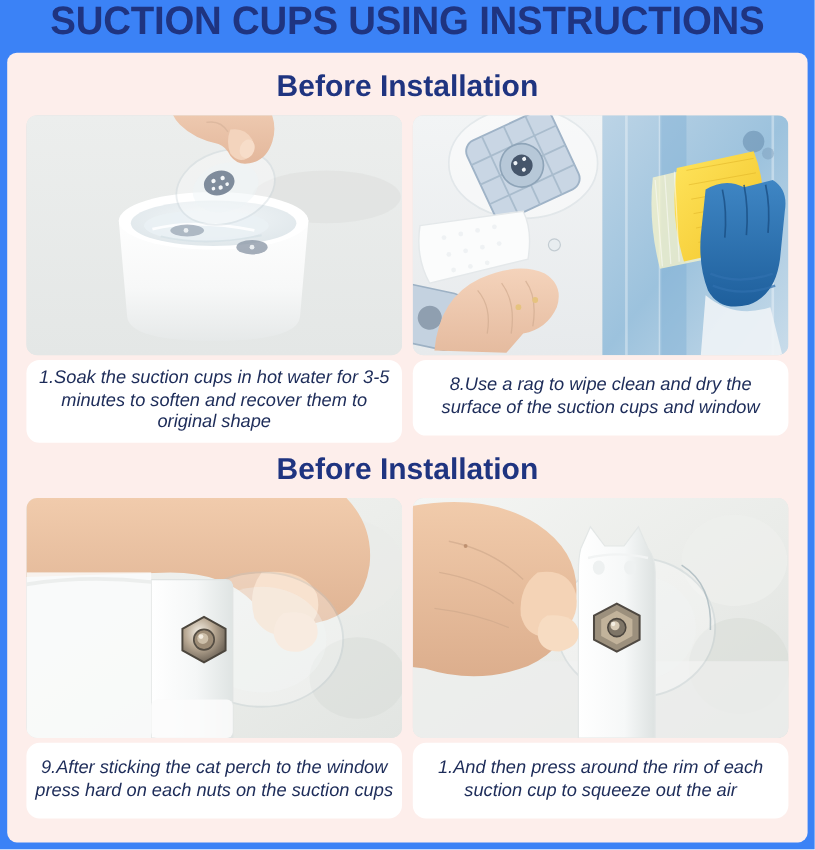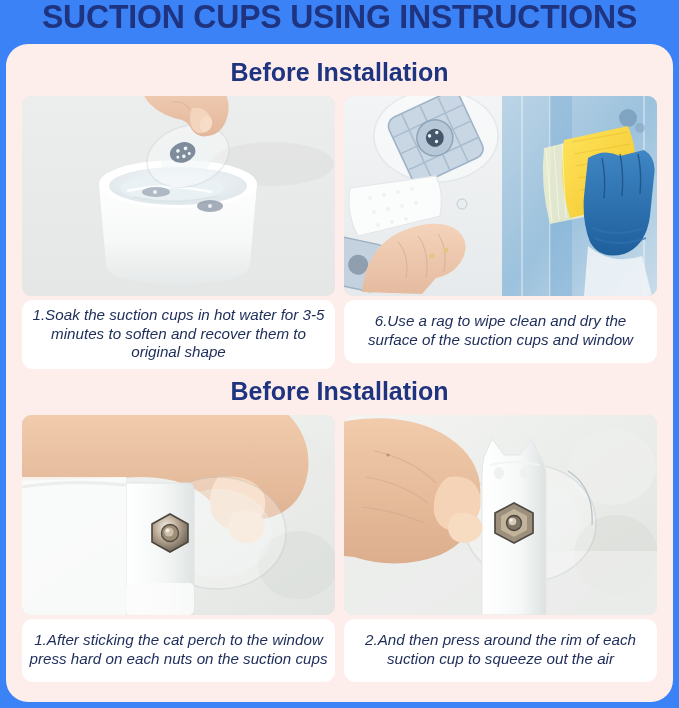--- a/index.html
+++ b/index.html
@@ -25,21 +25,21 @@
     white-space:nowrap;
     line-height:40px;
   }
 
   
   .pink-panel {
     position:absolute;
     left:6px; top:44px;
     width:667px; height:658px;
     background:#fdeeeb;
-    border-radius:22px;
+    border-radius:8px;
   }
 
   .section-header {
     text-align:center;
     font-size:25px;
     font-weight:bold;
     color:#1f3480;
     line-height:30px;
     font-family:"Liberation Sans", sans-serif;
   }
@@ -264,21 +264,21 @@
                 <path d="M276 58 Q280 78 278 100"></path>
                 <path d="M294 58 Q298 76 296 98"></path>
             </g>
             <path d="M248 132 Q272 142 300 132" stroke="#2f6fae" stroke-width="2" fill="none" opacity="0.8"></path>
             <path d="M250 142 Q274 152 302 142" stroke="#2f6fae" stroke-width="2" fill="none" opacity="0.7"></path>
 
             <path d="M244 150 Q268 170 298 160 L308 200 L240 200 Z" fill="#eef3f6" opacity="0.9"></path>
           </svg>
         </div>
         <div class="caption">
-          <span>6.Use a rag to wipe clean and dry the surface of the suction cups and window</span>
+          <span>8.Use a rag to wipe clean and dry the surface of the suction cups and window</span>
         </div>
       </div>
 
     </div>
 
     <div class="section-header second">Before Installation</div>
 
     <div class="row">
 
       <div class="card">
@@ -324,21 +324,21 @@
               <circle cx="0" cy="0" r="8.5" fill="#9e8d77" stroke="#554e44" stroke-width="1.4"></circle>
               <circle cx="-1" cy="-1" r="4.6" fill="#cdbfa9"></circle>
               <circle cx="-2.5" cy="-2.5" r="2" fill="#f3ece0"></circle>
             </g>
 
             <rect x="0" y="62" width="104" height="138" fill="#fafbfb" opacity="0.85"></rect>
             <path d="M0 72 Q50 64 104 70" stroke="#eceeed" stroke-width="3" fill="none"></path>
           </svg>
         </div>
         <div class="caption">
-          <span>1.After sticking the cat perch to the window press hard on each nuts on the suction cups</span>
+          <span>9.After sticking the cat perch to the window press hard on each nuts on the suction cups</span>
         </div>
       </div>
 
       <div class="card">
         <div class="photo">
           <svg viewBox="0 0 313 200" xmlns="http://www.w3.org/2000/svg">
             <defs>
               <linearGradient id="bg4" x1="0" y1="0" x2="1" y2="1">
                 <stop offset="0" stop-color="#f4f5f3"></stop>
                   <stop offset="0.55" stop-color="#eaece9"></stop>
@@ -398,20 +398,20 @@
             <path d="M112 98 Q134 96 138 110 Q140 124 122 128 Q106 128 104 114 Q104 102 112 98 Z" fill="#f7dcc2"></path>
             <g stroke="#cfa98c" stroke-width="1.2" fill="none" opacity="0.65">
               <path d="M30 36 Q68 44 92 68"></path>
               <path d="M22 62 Q58 68 84 88"></path>
               <path d="M18 92 Q52 96 80 108"></path>
             </g>
             <circle cx="44" cy="40" r="1.6" fill="#b98a68" opacity="0.85"></circle>
           </svg>
         </div>
         <div class="caption">
-          <span>2.And then press around the rim of each suction cup to squeeze out the air</span>
+          <span>1.And then press around the rim of each suction cup to squeeze out the air</span>
         </div>
       </div>
 
     </div>
 
   </div>
 </div>
 
 </body></html>

